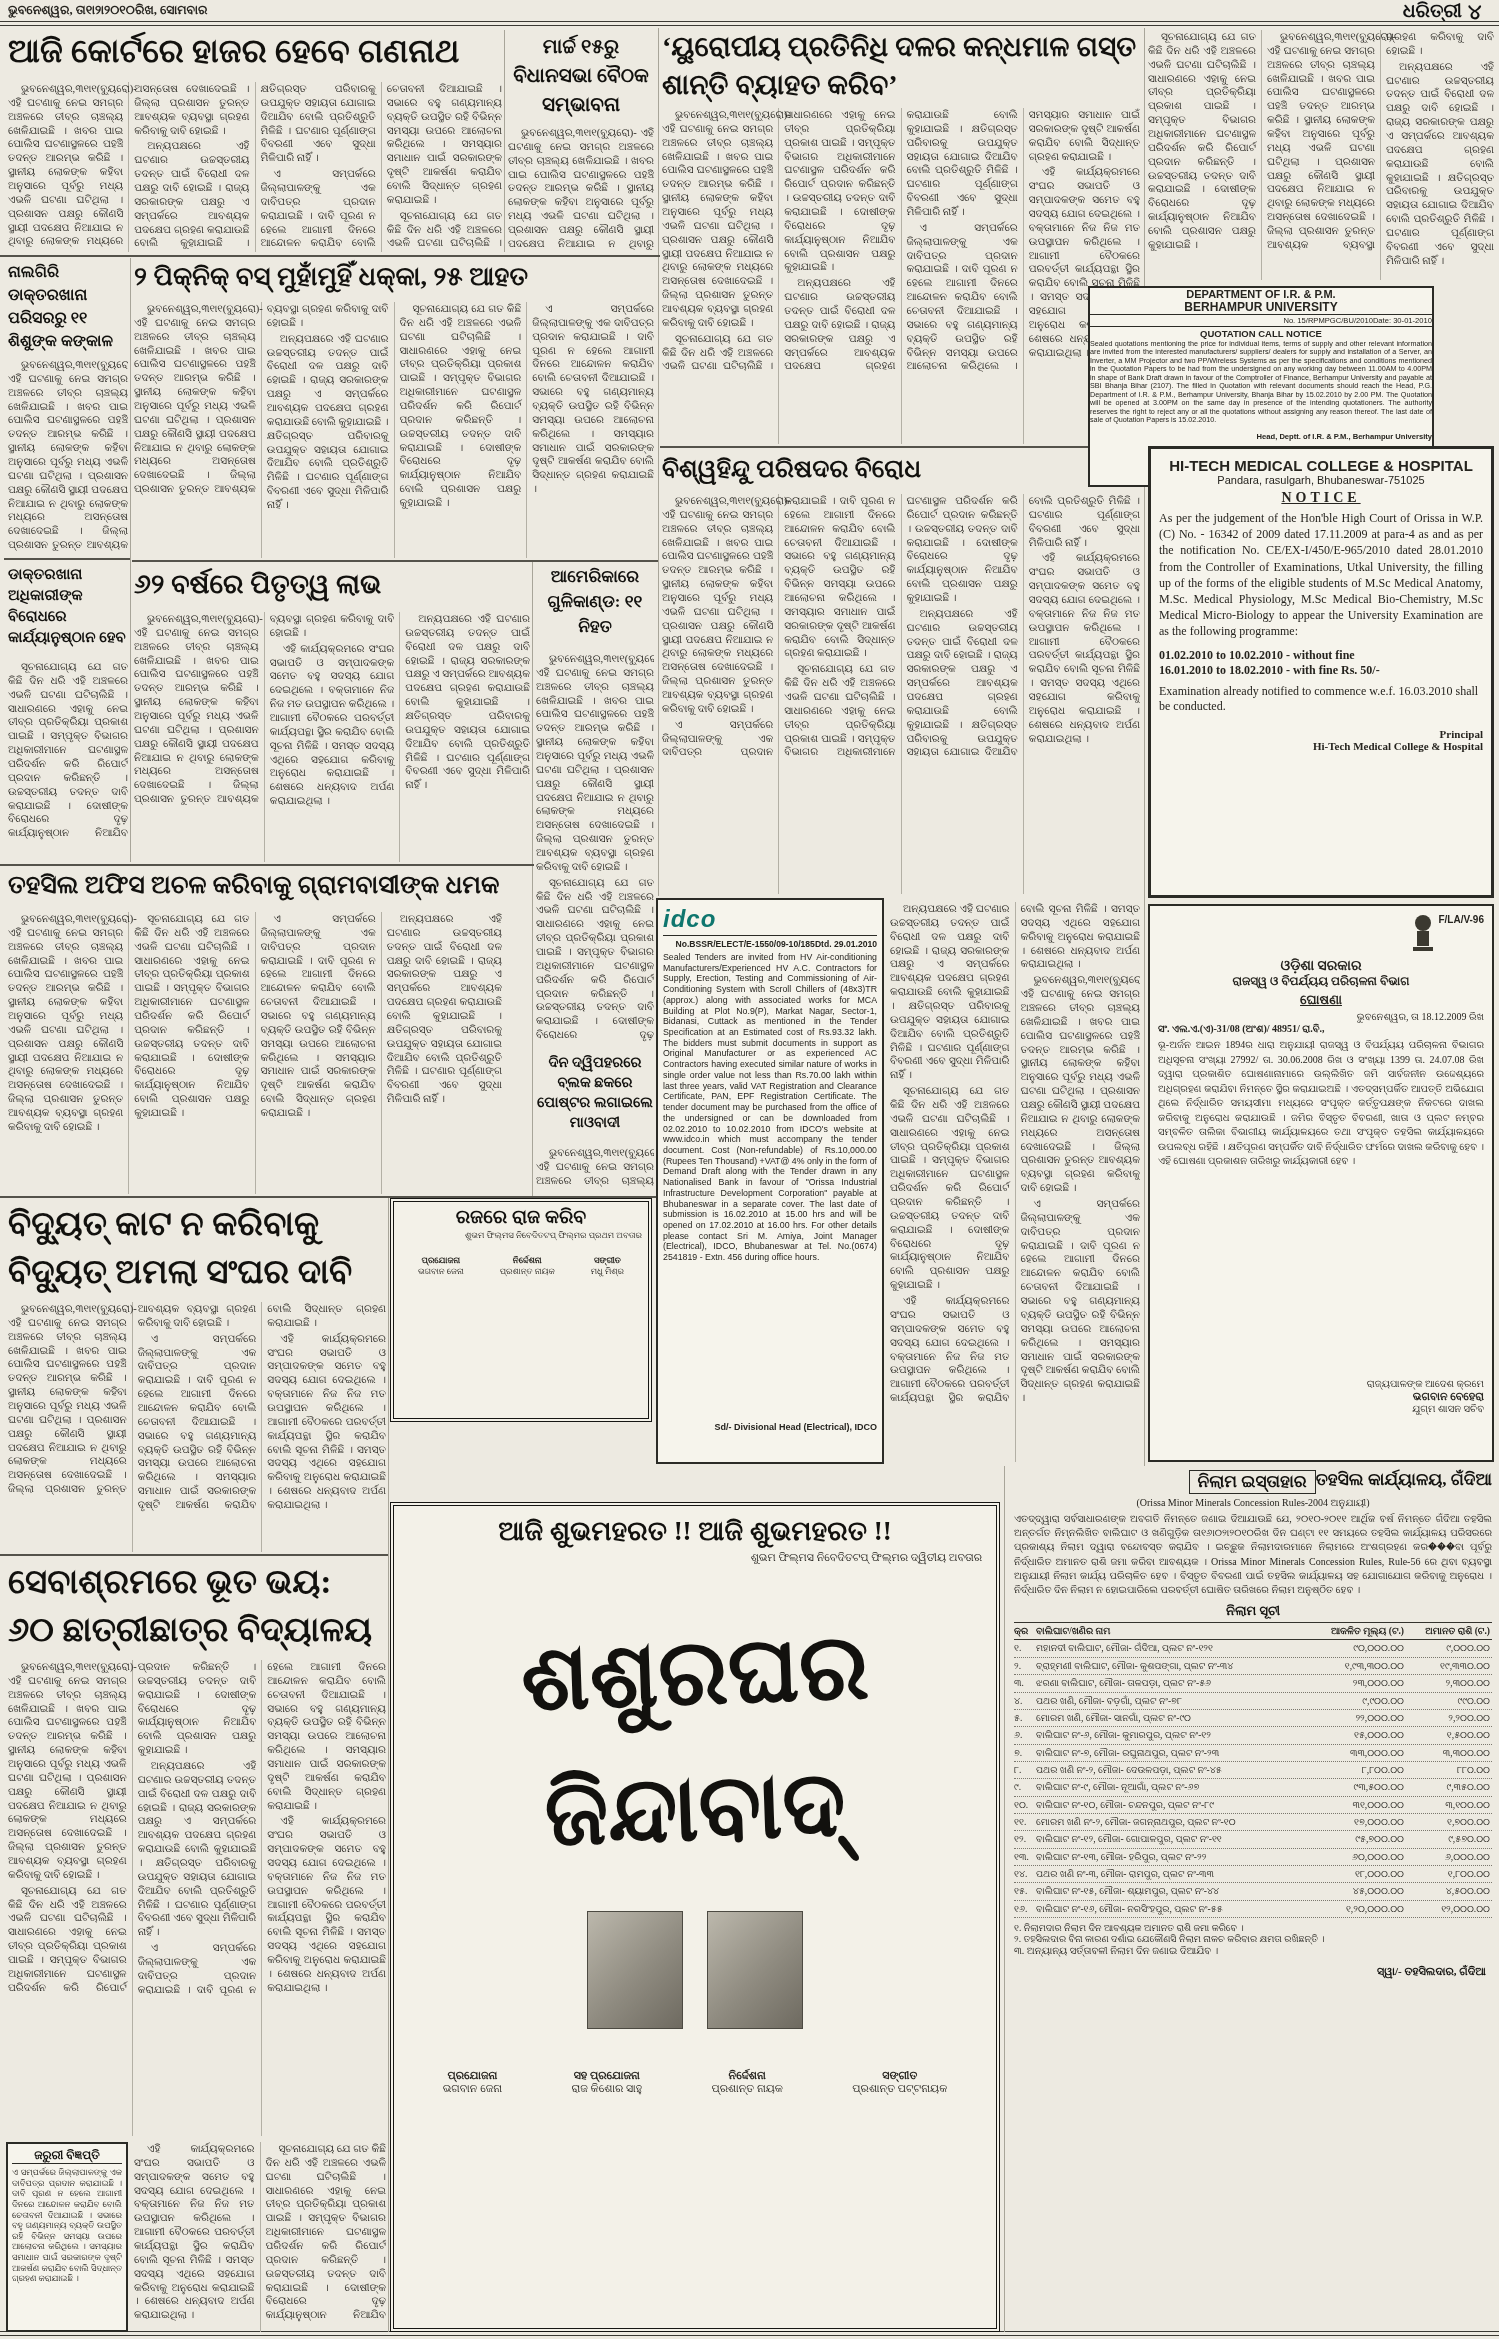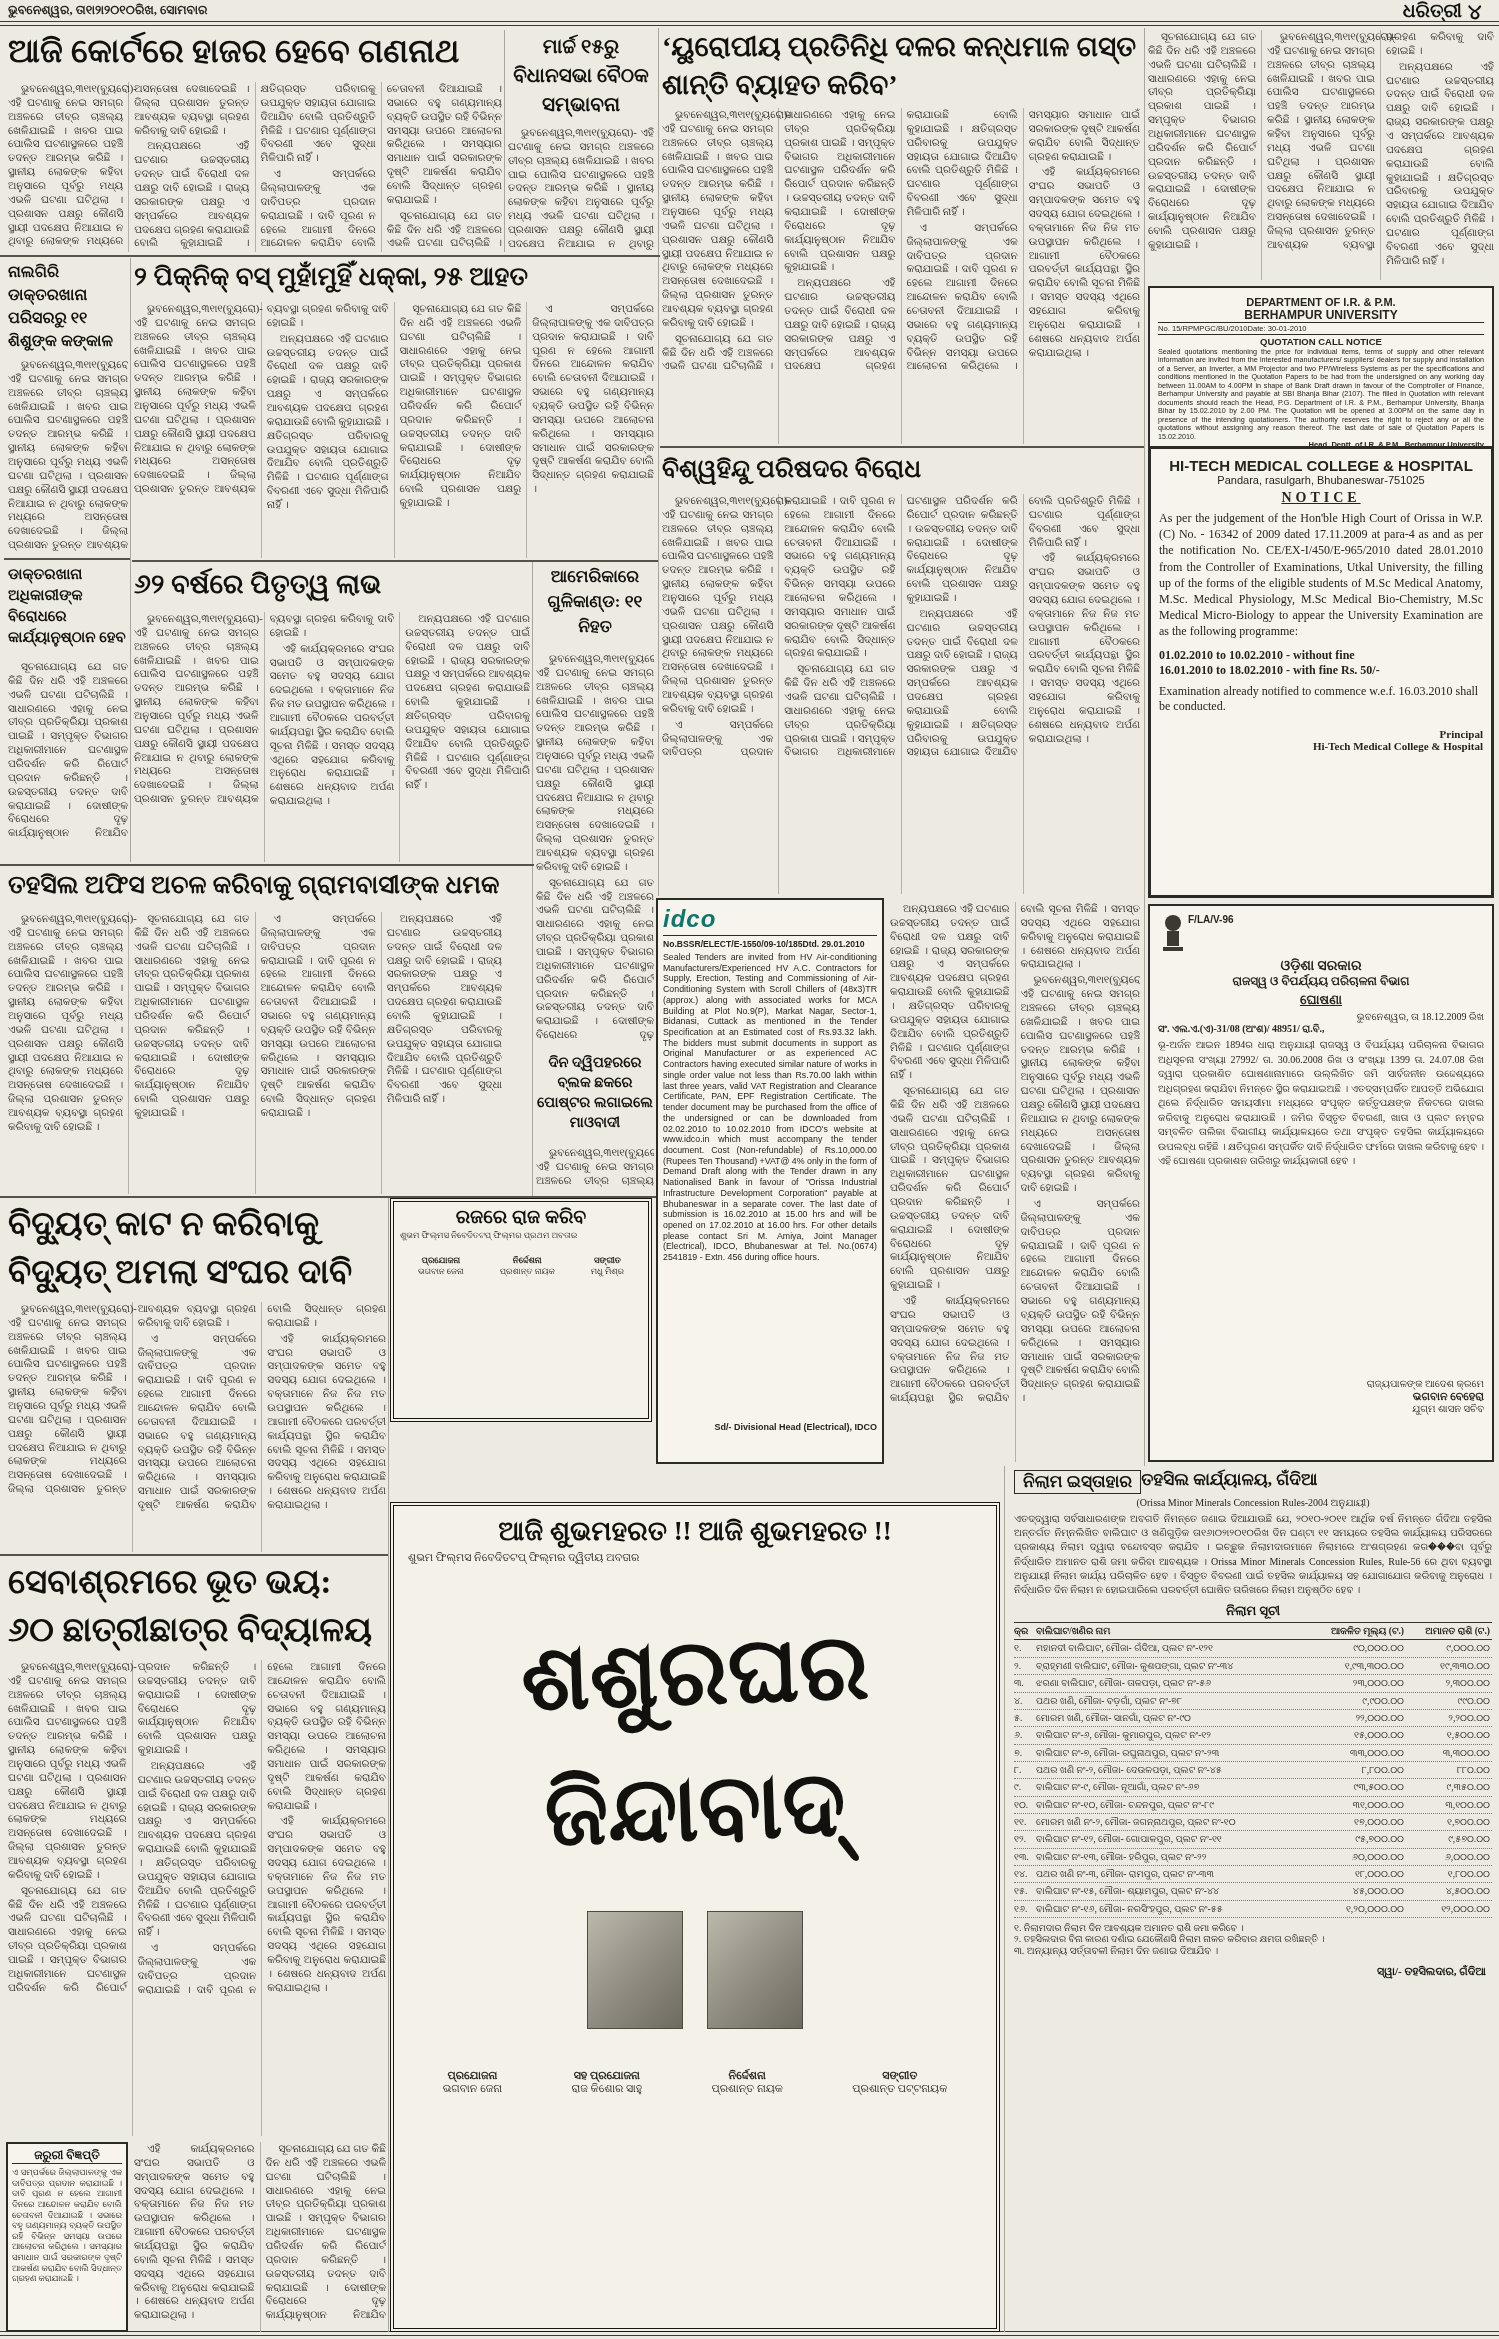--- a/index.html
+++ b/index.html
@@ -21,21 +21,21 @@
   .cols-4 { column-count:4; column-gap:11px; column-rule:1px solid #b3b0a5; }
   .hline { border-top:2px solid #55534b; }
   .dblline { border-top:1.5px solid #3c3a34; border-bottom:1.5px solid #3c3a34; height:5px; }
   .vline { border-left:1px solid #a8a599; }
   .box { background:#f6f4ec; border:2px solid #2b2b26; }
   .ad  { background:#f3f1e8; border:4px double #161613; }
   .sans { font-family:"Liberation Sans", sans-serif; }
   .tiny { font-size:8.5px; line-height:1.25; text-align:justify; }
   .right { text-align:right; }
   .center { text-align:center; }
-  .rowflex { display:flex; justify-content:flex-start; align-items:flex-start; }
+  .rowflex { display:flex; justify-content:flex-end; align-items:flex-start; }
   .photo { background:linear-gradient(135deg,#bcb8ac,#8f8b80 55%,#6e6a60); border:1px solid #4c4a42; }
   
   .heart { position:relative; width:78px; height:72px; }
   .heart:before,.heart:after { content:""; position:absolute; top:0; width:39px; height:62px;
     border-radius:39px 39px 0 0; background:#171511; }
   .heart:before { left:39px; transform:rotate(-45deg); transform-origin:0 100%; }
   .heart:after  { left:0;   transform:rotate(45deg);  transform-origin:100% 100%; }
   .heart-label { position:absolute; top:18px; left:0; width:78px; text-align:center;
     color:#f6f4ec; font-weight:700; font-size:17px; z-index:2; }
   
@@ -194,21 +194,21 @@
     <span style="font-size:24px;font-weight:700;font-style:italic;letter-spacing:1px;color:#0f766e;">idco</span>
   </div>
   <div class="rowflex" style="font-size:8.6px;font-weight:700;margin-bottom:3px;">
     <span>No.BSSR/ELECT/E-1550/09-10/185</span>
     <span>Dtd. 29.01.2010</span>
   </div>
   <div style="font-size:8.8px;line-height:1.22;text-align:justify;height:468px;overflow:hidden;">Sealed Tenders are invited from HV Air-conditioning Manufacturers/Experienced HV A.C. Contractors for Supply, Erection, Testing and Commissioning of Air-Conditioning System with Scroll Chillers of (48x3)TR (approx.) along with associated works for MCA Building at Plot No.9(P), Markat Nagar, Sector-1, Bidanasi, Cuttack as mentioned in the Tender Specification at an Estimated cost of Rs.93.32 lakh. The bidders must submit documents in support as Original Manufacturer or as experienced AC Contractors having executed similar nature of works in single order value not less than Rs.70.00 lakh within last three years, valid VAT Registration and Clearance Certificate, PAN, EPF Registration Certificate. The tender document may be purchased from the office of the undersigned or can be downloaded from 02.02.2010 to 10.02.2010 from IDCO's website at www.idco.in which must accompany the tender document. Cost (Non-refundable) of Rs.10,000.00 (Rupees Ten Thousand) +VAT@ 4% only in the form of Demand Draft along with the Tender drawn in any Nationalised Bank in favour of "Orissa Industrial Infrastructure Development Corporation" payable at Bhubaneswar in a separate cover. The last date of submission is 16.02.2010 at 15.00 hrs and will be opened on 17.02.2010 at 16.00 hrs. For other details please contact Sri M. Amiya, Joint Manager (Electrical), IDCO, Bhubaneswar at Tel. No.(0674) 2541819 - Extn. 456 during office hours.</div>
   <div class="right" style="font-size:9px;font-weight:700;margin-top:2px;">Sd/- Divisional Head (Electrical), IDCO</div>
 </div>
 
-<div class="abs box sans" style="left:1148px;top:286px;width:346px;height:201px;padding:8px;">
+<div class="abs box sans" style="left:1088px;top:286px;width:346px;height:201px;padding:0;">
   <div class="center" style="font-size:11px;font-weight:700;">DEPARTMENT OF I.R. &amp; P.M.</div>
   <div class="center" style="font-size:12px;font-weight:700;">BERHAMPUR UNIVERSITY</div>
   <div class="rowflex" style="font-size:7.6px;border-top:1px solid #2b2b26;border-bottom:1px solid #2b2b26;padding:1px 0;">
     <span>No. 15/RPMPGC/BU/2010</span>
     <span>Date: 30-01-2010</span>
   </div>
   <div class="center" style="font-size:9.5px;font-weight:700;margin:1px 0;">QUOTATION CALL NOTICE</div>
   <div style="font-size:7.2px;line-height:1.18;text-align:justify;height:92px;overflow:hidden;">Sealed quotations mentioning the price for individual items, terms of supply and other relevant information are invited from the interested manufacturers/ suppliers/ dealers for supply and installation of a Server, an Inverter, a MM Projector and two PP/Wireless Systems as per the specifications and conditions mentioned in the Quotation Papers to be had from the undersigned on any working day between 11.00AM to 4.00PM in shape of Bank Draft drawn in favour of the Comptroller of Finance, Berhampur University and payable at SBI Bhanja Bihar (2107). The filled in Quotation with relevant documents should reach the Head, P.G. Department of I.R. &amp; P.M., Berhampur University, Bhanja Bihar by 15.02.2010 by 2.00 PM. The Quotation will be opened at 3.00PM on the same day in presence of the intending quotationers. The authority reserves the right to reject any or all the quotations without assigning any reason thereof. The last date of sale of Quotation Papers is 15.02.2010.</div>
   <div class="right" style="font-size:7.6px;font-weight:700;">Head, Deptt. of I.R. &amp; P.M., Berhampur University</div>
 </div>

